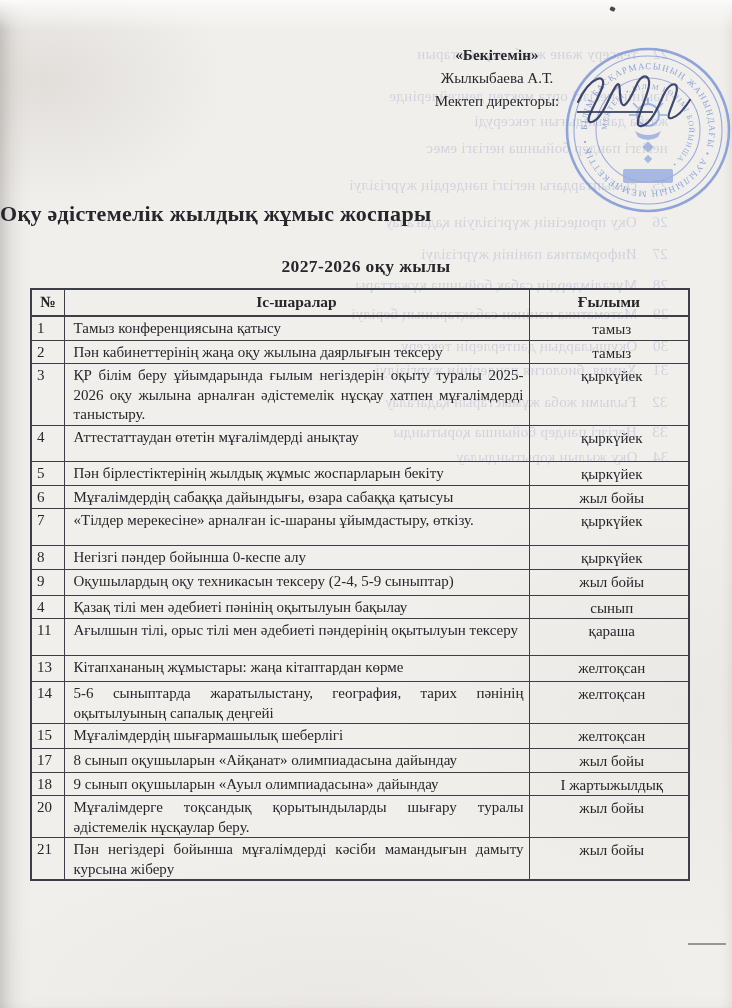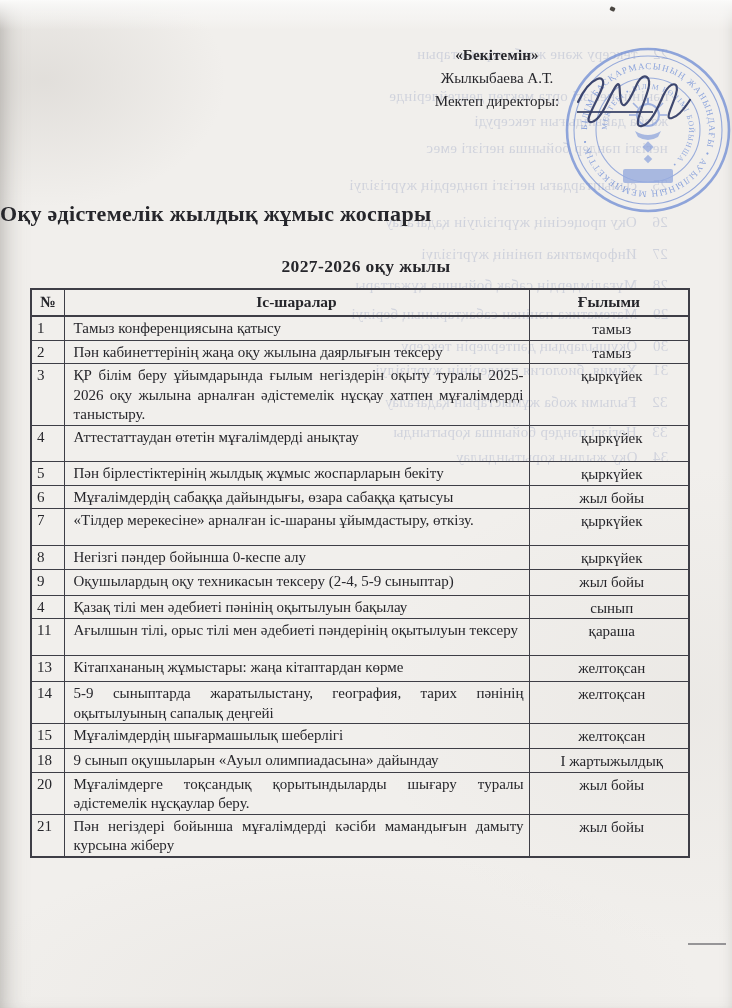--- a/index.html
+++ b/index.html
@@ -216,28 +216,33 @@
           <td class="activity">Ағылшын тілі, орыс тілі мен әдебиеті  пәндерінің оқытылуын тексеру</td>
           <td class="term">қараша</td>
         </tr>
         <tr style="height: 26px;">
           <td class="num">13</td>
           <td class="activity">Кітапхананың жұмыстары: жаңа кітаптардан көрме</td>
           <td class="term">желтоқсан</td>
         </tr>
         <tr style="height: 38px;">
           <td class="num">14</td>
-          <td class="activity">5-9  сыныптарда жаратылыстану, география, тарих пәнінің оқытылуының сапалық деңгейі</td>
+          <td class="activity">5-6  сыныптарда жаратылыстану, география, тарих пәнінің оқытылуының сапалық деңгейі</td>
           <td class="term">желтоқсан</td>
         </tr>
         <tr style="height: 25px;">
           <td class="num">15</td>
           <td class="activity">Мұғалімдердің шығармашылық шеберлігі</td>
           <td class="term">желтоқсан</td>
         </tr>
+        <tr style="height: 23px;">
+          <td class="num">17</td>
+          <td class="activity">8 сынып оқушыларын «Айқанат» олимпиадасына дайындау</td>
+          <td class="term">жыл бойы</td>
+        </tr>
         <tr style="height: 22px;">
           <td class="num">18</td>
           <td class="activity">9 сынып оқушыларын «Ауыл олимпиадасына»  дайындау</td>
           <td class="term">І жартыжылдық</td>
         </tr>
         <tr style="height: 39px;">
           <td class="num">20</td>
           <td class="activity">Мұғалімдерге тоқсандық қорытындыларды шығару туралы әдістемелік нұсқаулар беру.</td>
           <td class="term">жыл бойы</td>
         </tr>

